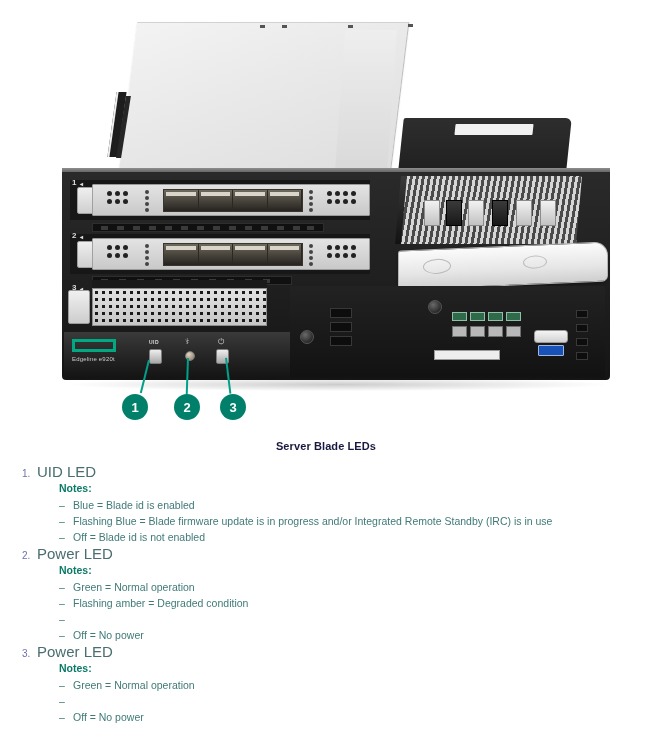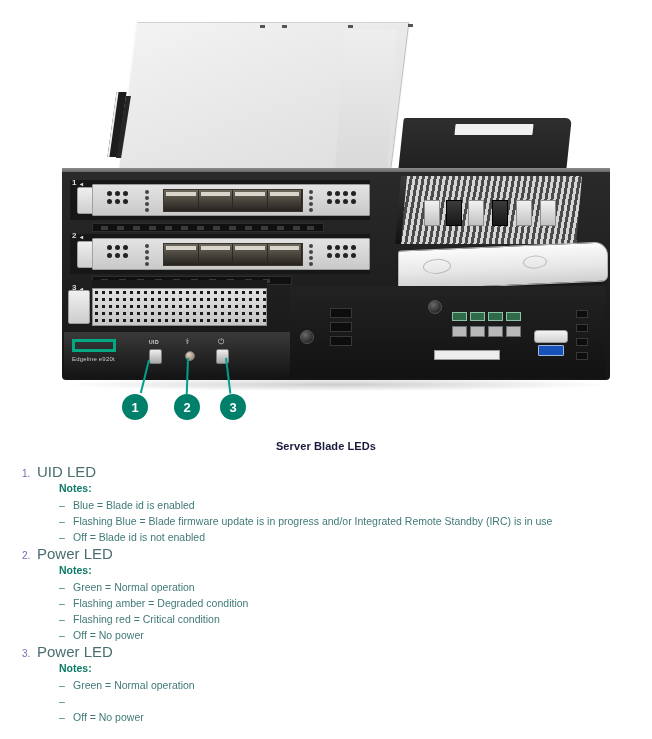--- a/index.html
+++ b/index.html
@@ -688,21 +688,20 @@
         <div class="bullet">
           <span class="dash">–</span>
           <span class="btxt">Green = Normal operation</span>
         </div>
         <div class="bullet">
           <span class="dash">–</span>
           <span class="btxt">Flashing amber = Degraded condition</span>
         </div>
         <div class="bullet">
           <span class="dash">–</span>
-          <span class="btxt">Flashing red = Critical condition</span>
         </div>
         <div class="bullet">
           <span class="dash">–</span>
           <span class="btxt">Off = No power</span>
         </div>
       </div>
     </div>
 
     <div class="li">
       <div class="li-head">

